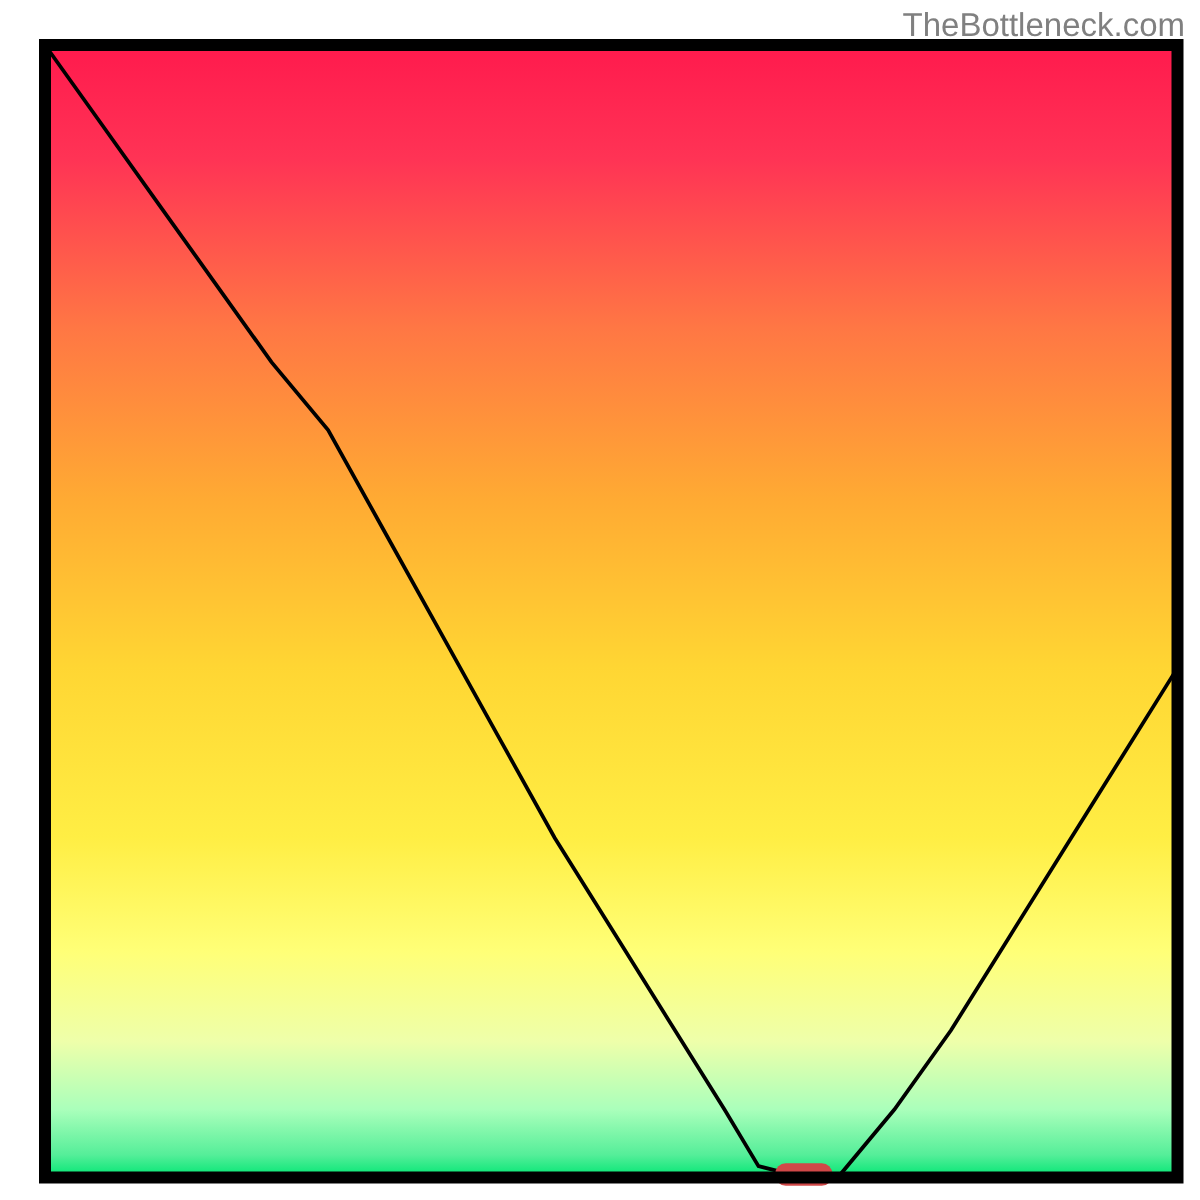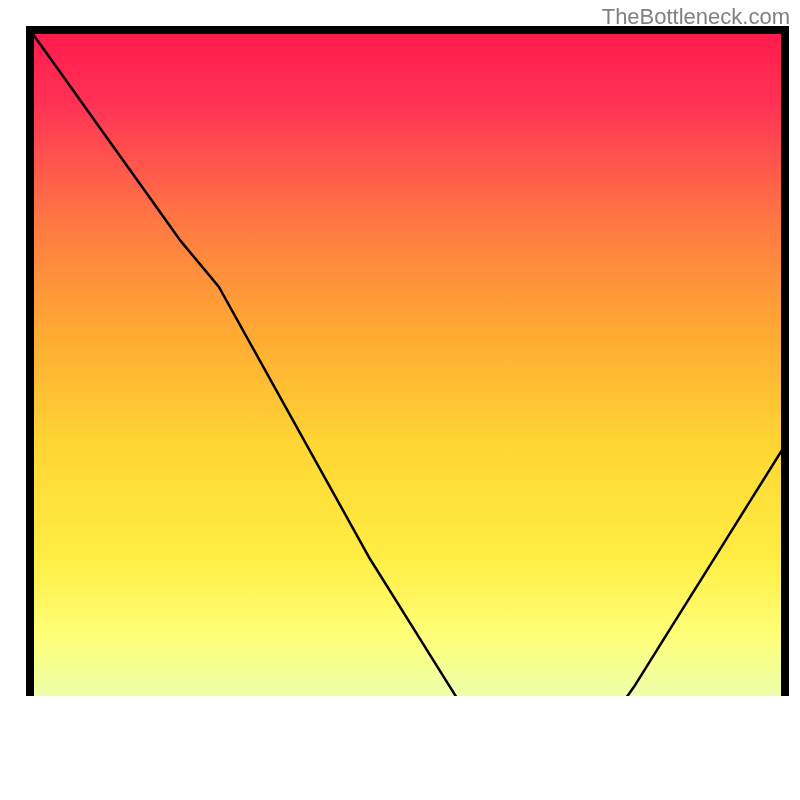--- a/index.html
+++ b/index.html
@@ -3,21 +3,21 @@
 <meta charset="utf-8">
 <style>
   body {
     margin: 0;
     padding: 0;
     background: #ffffff;
     font-family: Arial, sans-serif;
   }
   .chart-container {
     width: 800px;
-    height: 696px;
+    height: 800px;
     position: relative;
   }
   .watermark {
     position: absolute;
     top: 4px;
     right: 10px;
     color: #808080;
     font-size: 22px;
     font-family: Arial, sans-serif;
     z-index: 10;

